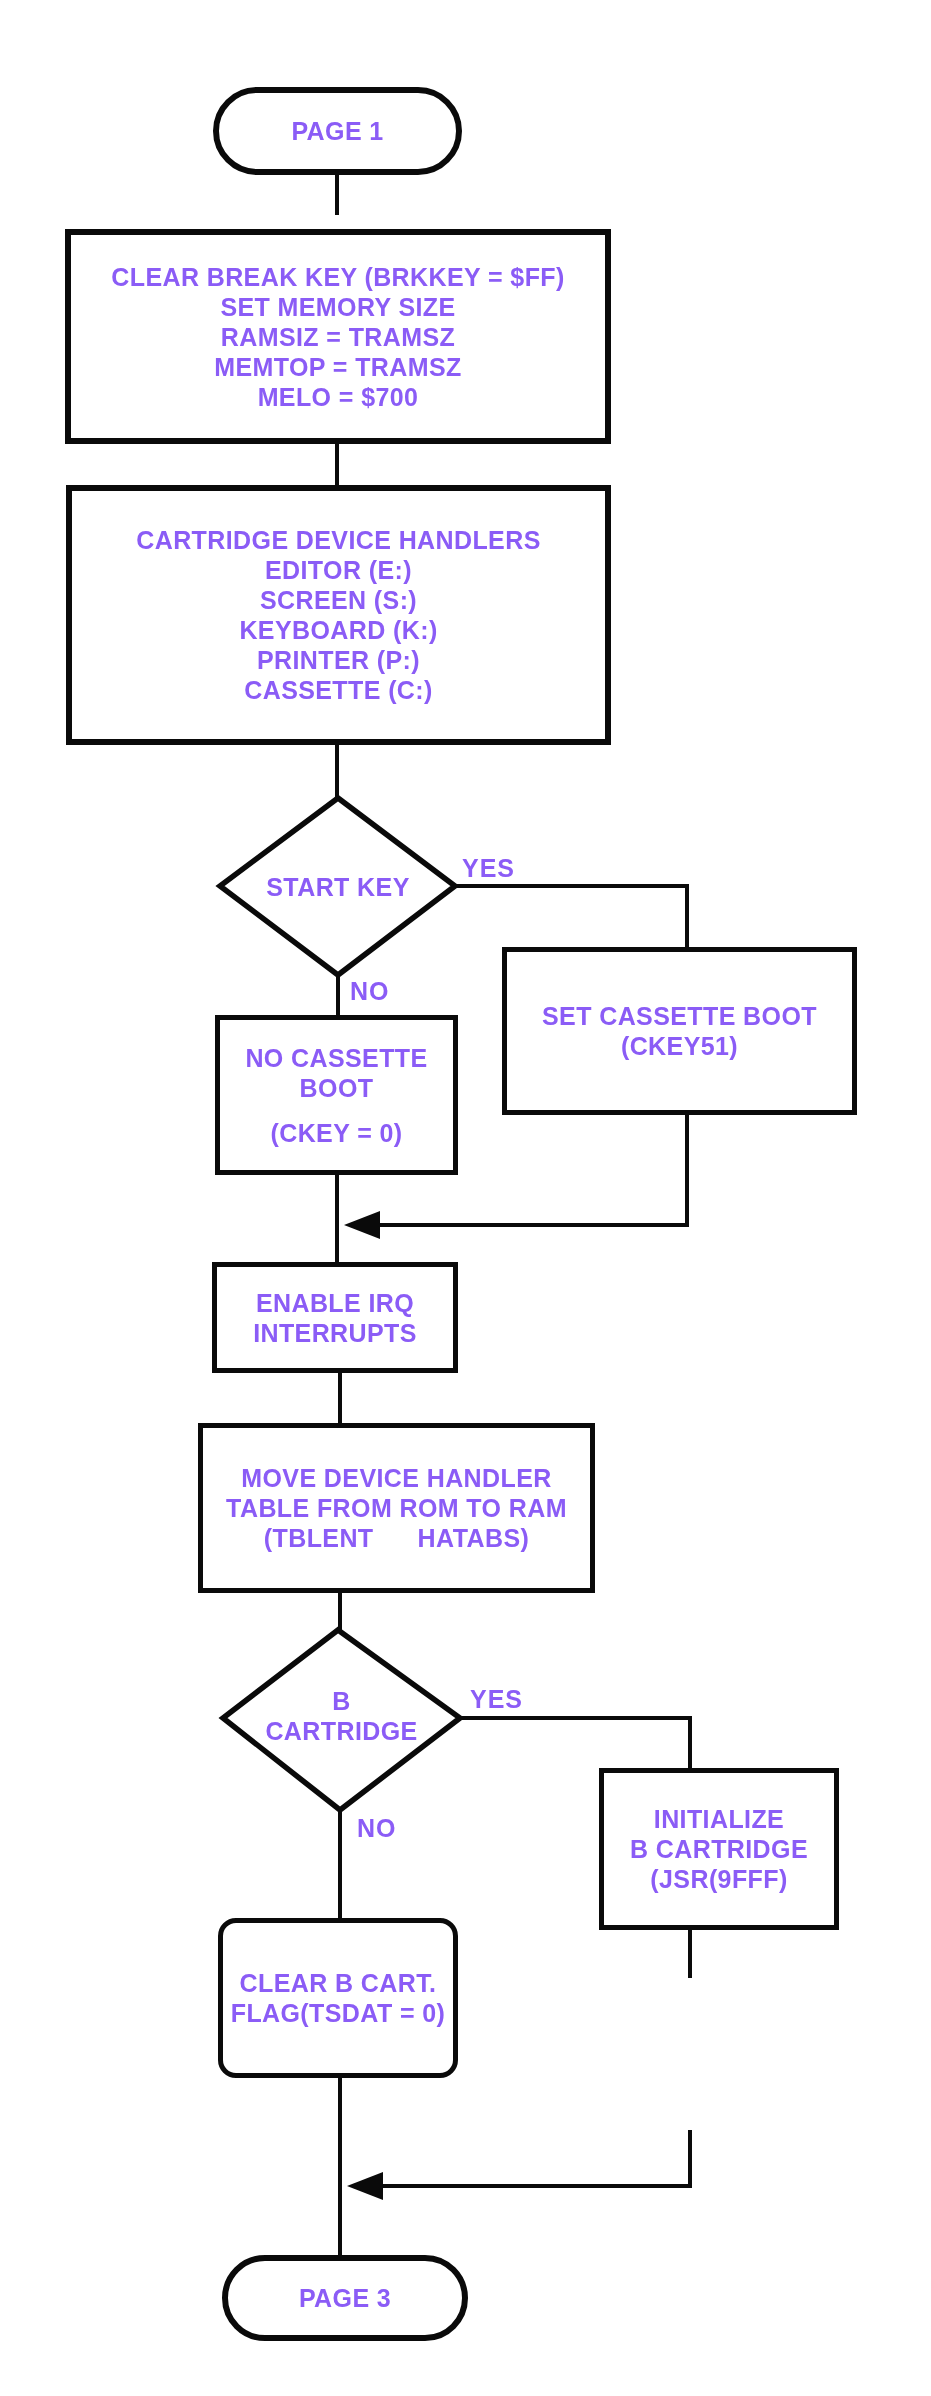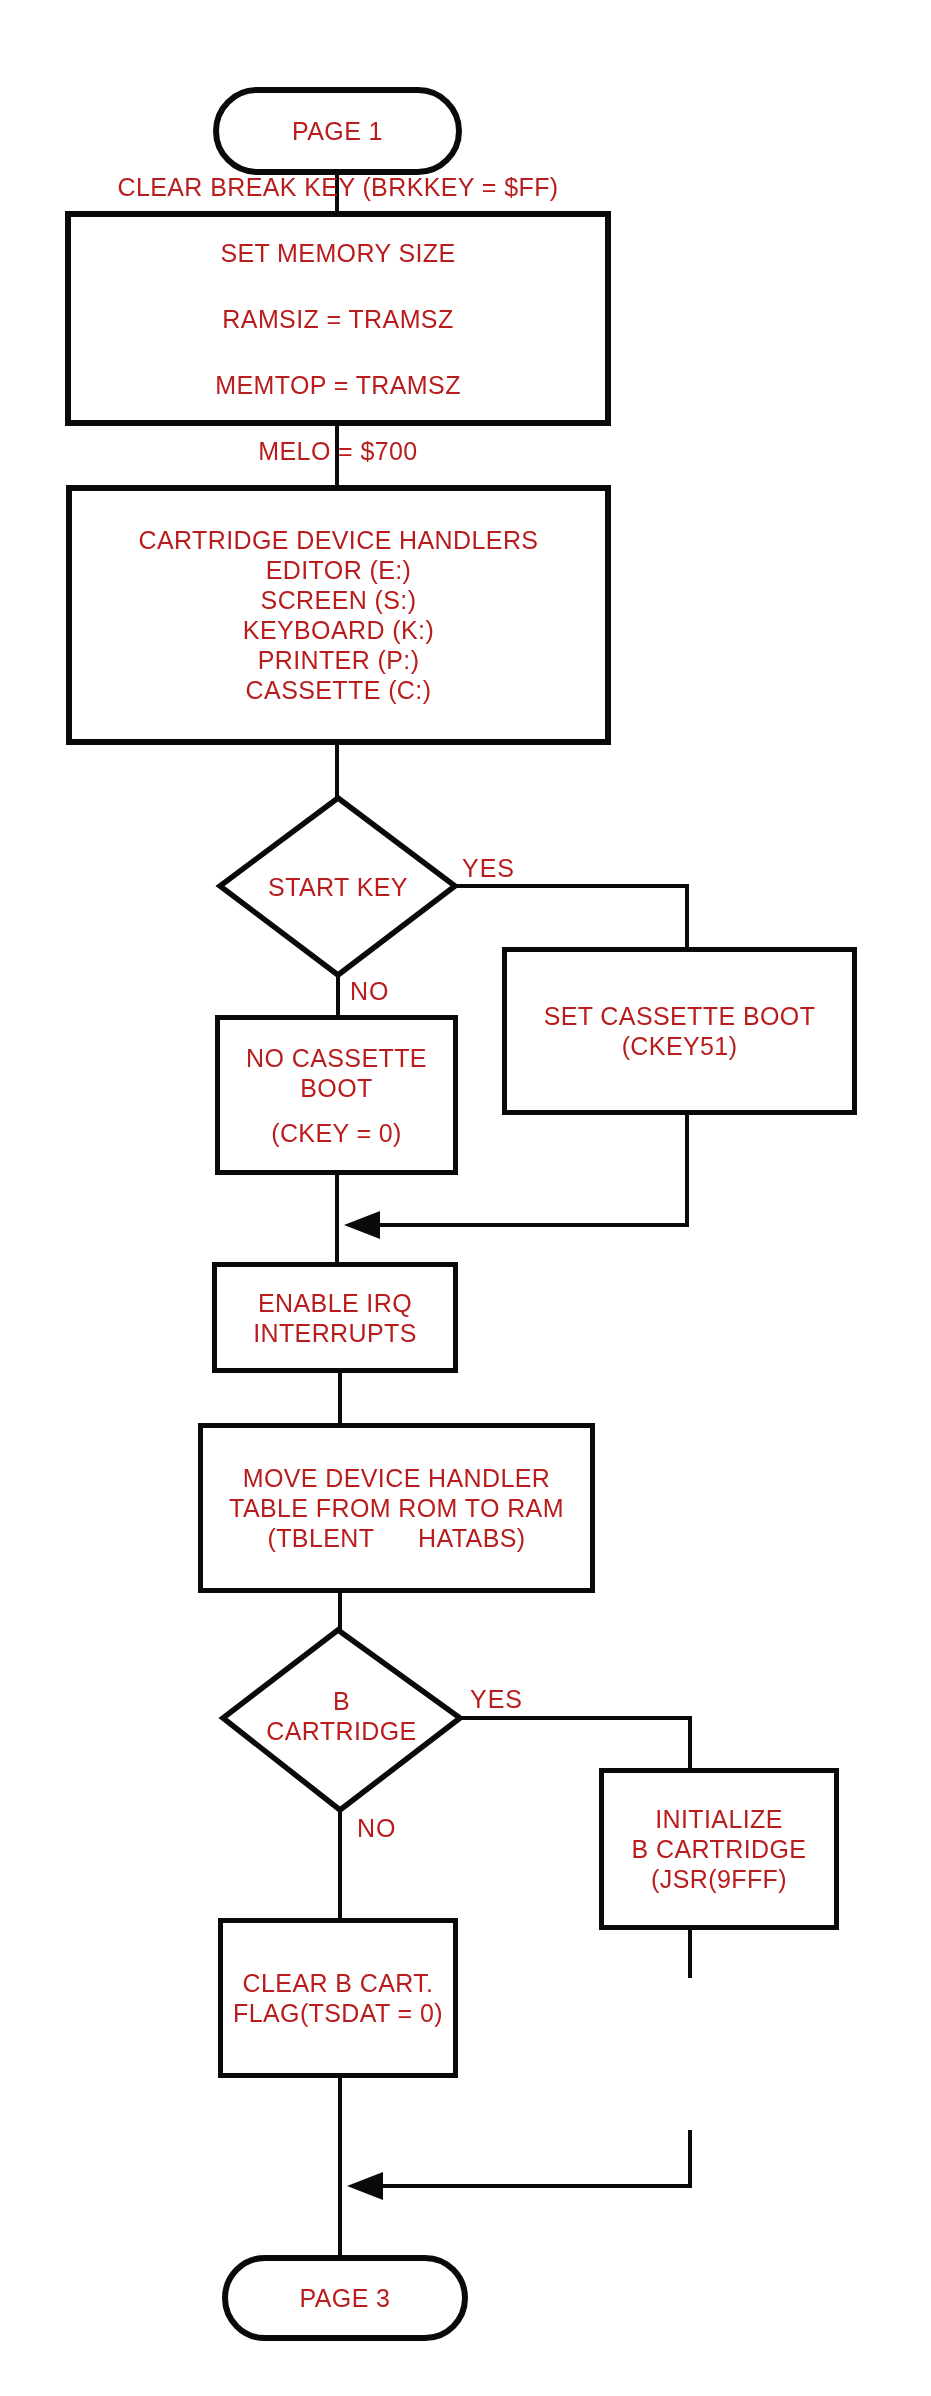--- a/index.html
+++ b/index.html
@@ -6,22 +6,22 @@
     margin: 0;
     padding: 0;
     background: #ffffff;
   }
   .canvas {
     position: relative;
     width: 931px;
     height: 2396px;
     background: #ffffff;
     font-family: "Liberation Sans", sans-serif;
-    font-weight: 400;
-    color: #b91c1c;
+    font-weight: 700;
+    color: #8b5cf6;
     overflow: hidden;
   }
   .wires {
     position: absolute;
     left: 0;
     top: 0;
     width: 931px;
     height: 2396px;
   }
   .node {
@@ -87,21 +87,21 @@
     <g fill="#0a0a0a" stroke="none">
       <polygon points="380,1211 344,1225 380,1239"></polygon>
       <polygon points="383,2172 347,2186 383,2200"></polygon>
     </g>
   </svg>
 
   <div class="node terminator" style="left:213px; top:87px; width:249px; height:88px;">
     <div class="line">PAGE 1</div>
   </div>
 
-  <div class="node thick" style="left:65px; top:211px; width:546px; height:215px;gap:36px;">
+  <div class="node thick" style="left:65px; top:229px; width:546px; height:215px;">
     <div class="line">CLEAR BREAK KEY (BRKKEY = $FF)</div>
     <div class="line">SET MEMORY SIZE</div>
     <div class="line">RAMSIZ = TRAMSZ</div>
     <div class="line">MEMTOP = TRAMSZ</div>
     <div class="line">MELO = $700</div>
   </div>
 
   <div class="node thick" style="left:66px; top:485px; width:545px; height:260px;">
     <div class="line">CARTRIDGE DEVICE HANDLERS</div>
     <div class="line">EDITOR (E:)</div>
@@ -146,21 +146,21 @@
   <div class="blabel" style="left:470px; top:1686px;">YES</div>
   <div class="blabel" style="left:357px; top:1815px;">NO</div>
 
   <div class="node" style="left:567px; top:1768px; width:240px; height:162px;margin-left:32px;">
     <div class="line">INITIALIZE</div>
     <div class="line">B CARTRIDGE</div>
     <div class="line">(JSR(9FFF)</div>
   </div>
 
 
-  <div class="node" style="left:218px; top:1918px; width:240px; height:160px;">
+  <div class="node" style="left:218px; top:1918px; width:240px; height:160px;border-radius:18px;">
     <div class="line">CLEAR B CART.</div>
     <div class="line">FLAG(TSDAT = 0)</div>
   </div>
 
   <div class="node terminator" style="left:222px; top:2255px; width:246px; height:86px;">
     <div class="line">PAGE 3</div>
   </div>
 
 </div>
 

